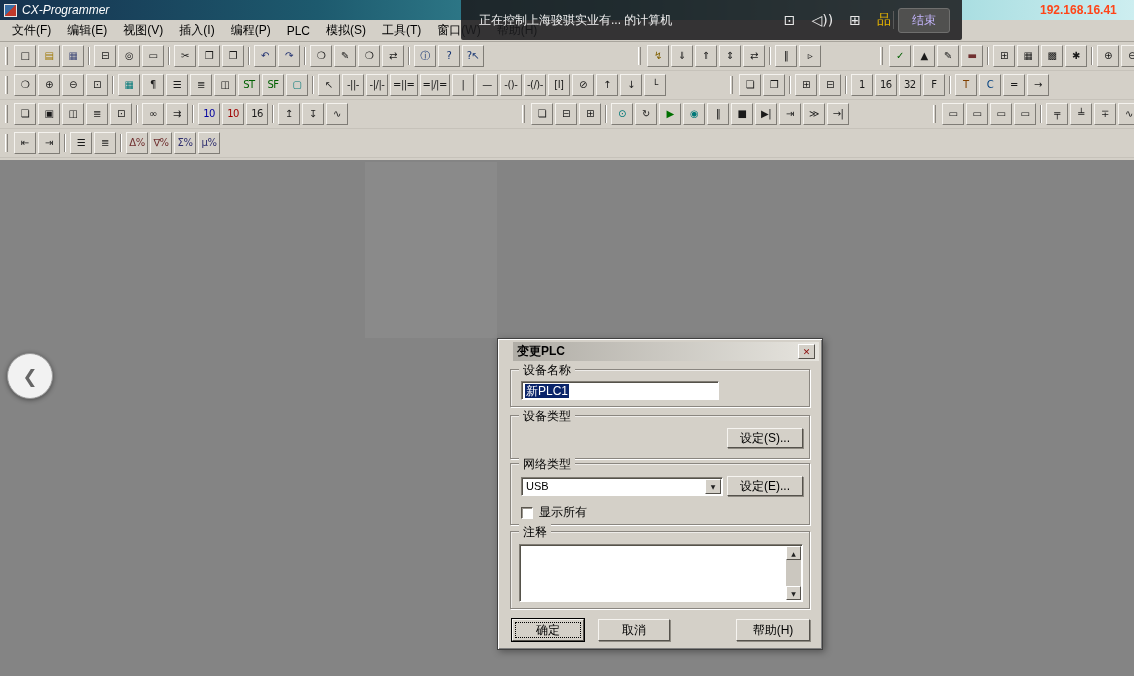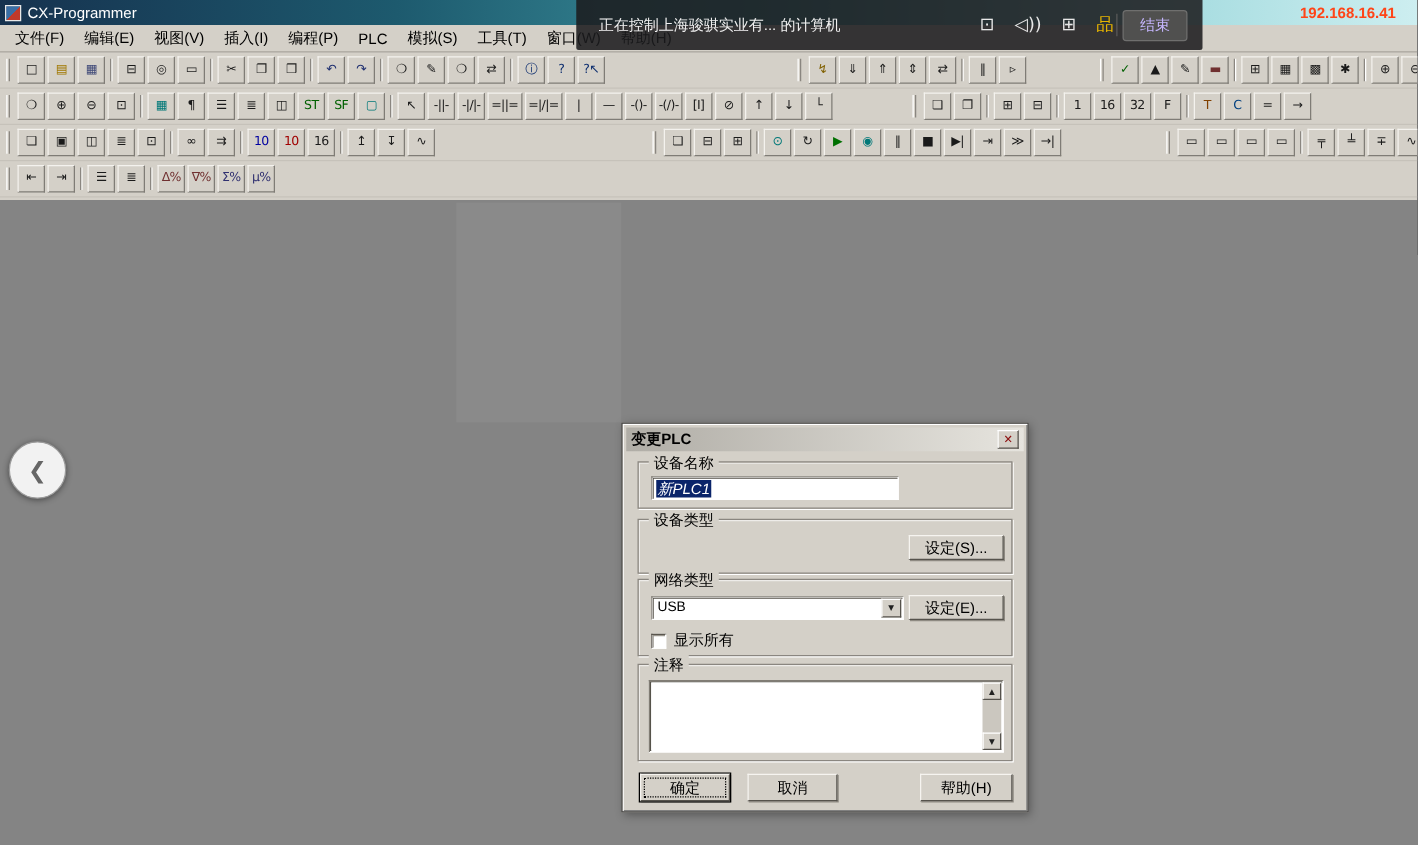--- a/index.html
+++ b/index.html
@@ -5,21 +5,21 @@
   * { box-sizing: border-box; margin: 0; padding: 0; }
   html,body { background:#555; }
   .screen{
     position:relative; width:1134px; height:676px; overflow:hidden;
     font-family:"Liberation Sans",sans-serif; color:#000; background:#848484;
   }
   
   .titlebar{
     position:absolute; left:0; top:0; width:100%; height:20px;
     background:linear-gradient(to right,#16324f 0%,#1d5a6e 28%,#3e95a0 55%,#9fd9dd 80%,#cdeef0 100%);
-    color:#fff; display:flex; align-items:center; padding-left:4px; font-size:12px;
+    color:#fff; display:flex; align-items:center; padding-left:4px; font-size:12px;font-style:italic;
   }
   .app-icon{ width:13px; height:13px; margin-right:5px; display:inline-block;
     background:linear-gradient(135deg,#3a6ea5 0 50%,#c03a2b 50% 100%); border:1px solid #e8e8e8; }
   .ip-text{ position:absolute; top:3px; left:1040px; z-index:45;
     color:#ff4518; font-size:12px; font-weight:bold; }
   
   .menubar{
     position:absolute; top:20px; left:0; width:100%; height:22px; background:#d4d0c8;
     border-bottom:1px solid #a8a49c; display:flex; align-items:center; font-size:12px; padding-left:4px;
   }
@@ -62,39 +62,39 @@
     font-family:"DejaVu Sans",sans-serif;
   }
   
   .dialog{
     position:absolute; left:497px; top:178px; width:326px; height:312px; z-index:20;
     background:#d4d0c8; border:1px solid #404040;
     box-shadow:inset 1px 1px 0 #fff, inset -1px -1px 0 #808080, 2px 2px 7px rgba(0,0,0,0.35);
     font-size:12px;
   }
   .dlg-title{
-    position:absolute; left:3px; top:3px; right:3px; height:19px;
+    position:absolute; left:15px; top:3px; right:3px; height:19px;
     background:linear-gradient(to right,#b0ada6,#e6e4de);
     display:flex; align-items:center; padding:0 4px; font-weight:bold;text-align:right;
   }
   .dlg-close{
     margin-left:auto; width:17px; height:15px; background:#d4d0c8;
     border:1px solid; border-color:#fff #55524c #55524c #fff;
     display:flex; align-items:center; justify-content:center;
     font-size:9px; color:#8b0c0c; font-weight:bold; font-family:"DejaVu Sans",sans-serif;
   }
   .group{ position:absolute; left:12px; width:300px;
     border:1px solid #8a8680; box-shadow:1px 1px 0 #fff, inset 1px 1px 0 rgba(255,255,255,0.6); }
   .group-label{ position:absolute; top:-8px; left:8px; background:#d4d0c8; padding:0 4px; font-size:12px; }
   .g1{ top:30px; height:38px; } .g2{ top:76px; height:44px; }
   .g3{ top:124px; height:62px; } .g4{ top:192px; height:78px; }
   .sunken{ background:#fff; border:1px solid; border-color:#807c74 #fff #fff #807c74;
     box-shadow:inset 1px 1px 0 #55524a; }
   .name-field{ position:absolute; left:10px; top:11px; width:198px; height:19px;
-    font-size:12px; padding:1px 3px;font-style:italic; }
+    font-size:12px; padding:1px 3px; }
   .sel-text{ background:#0a246a; color:#fff; padding:0 1px; }
   .combo{ position:absolute; left:10px; top:13px; width:202px; height:19px;
     font-size:11px; padding:2px 20px 0 4px; }
   .combo-btn{ position:absolute; right:1px; top:1px; width:16px; height:15px;
     background:#d4d0c8; border:1px solid; border-color:#fff #55524c #55524c #fff;
     display:flex; align-items:center; justify-content:center; font-size:6px; color:#202020;
     font-family:"DejaVu Sans",sans-serif; }
   .push-btn{
     background:#d4d0c8; border:1px solid; border-color:#f6f4f0 #55524c #55524c #f6f4f0;
     box-shadow:1px 1px 0 #8e8a82; display:flex; align-items:center; justify-content:center;

